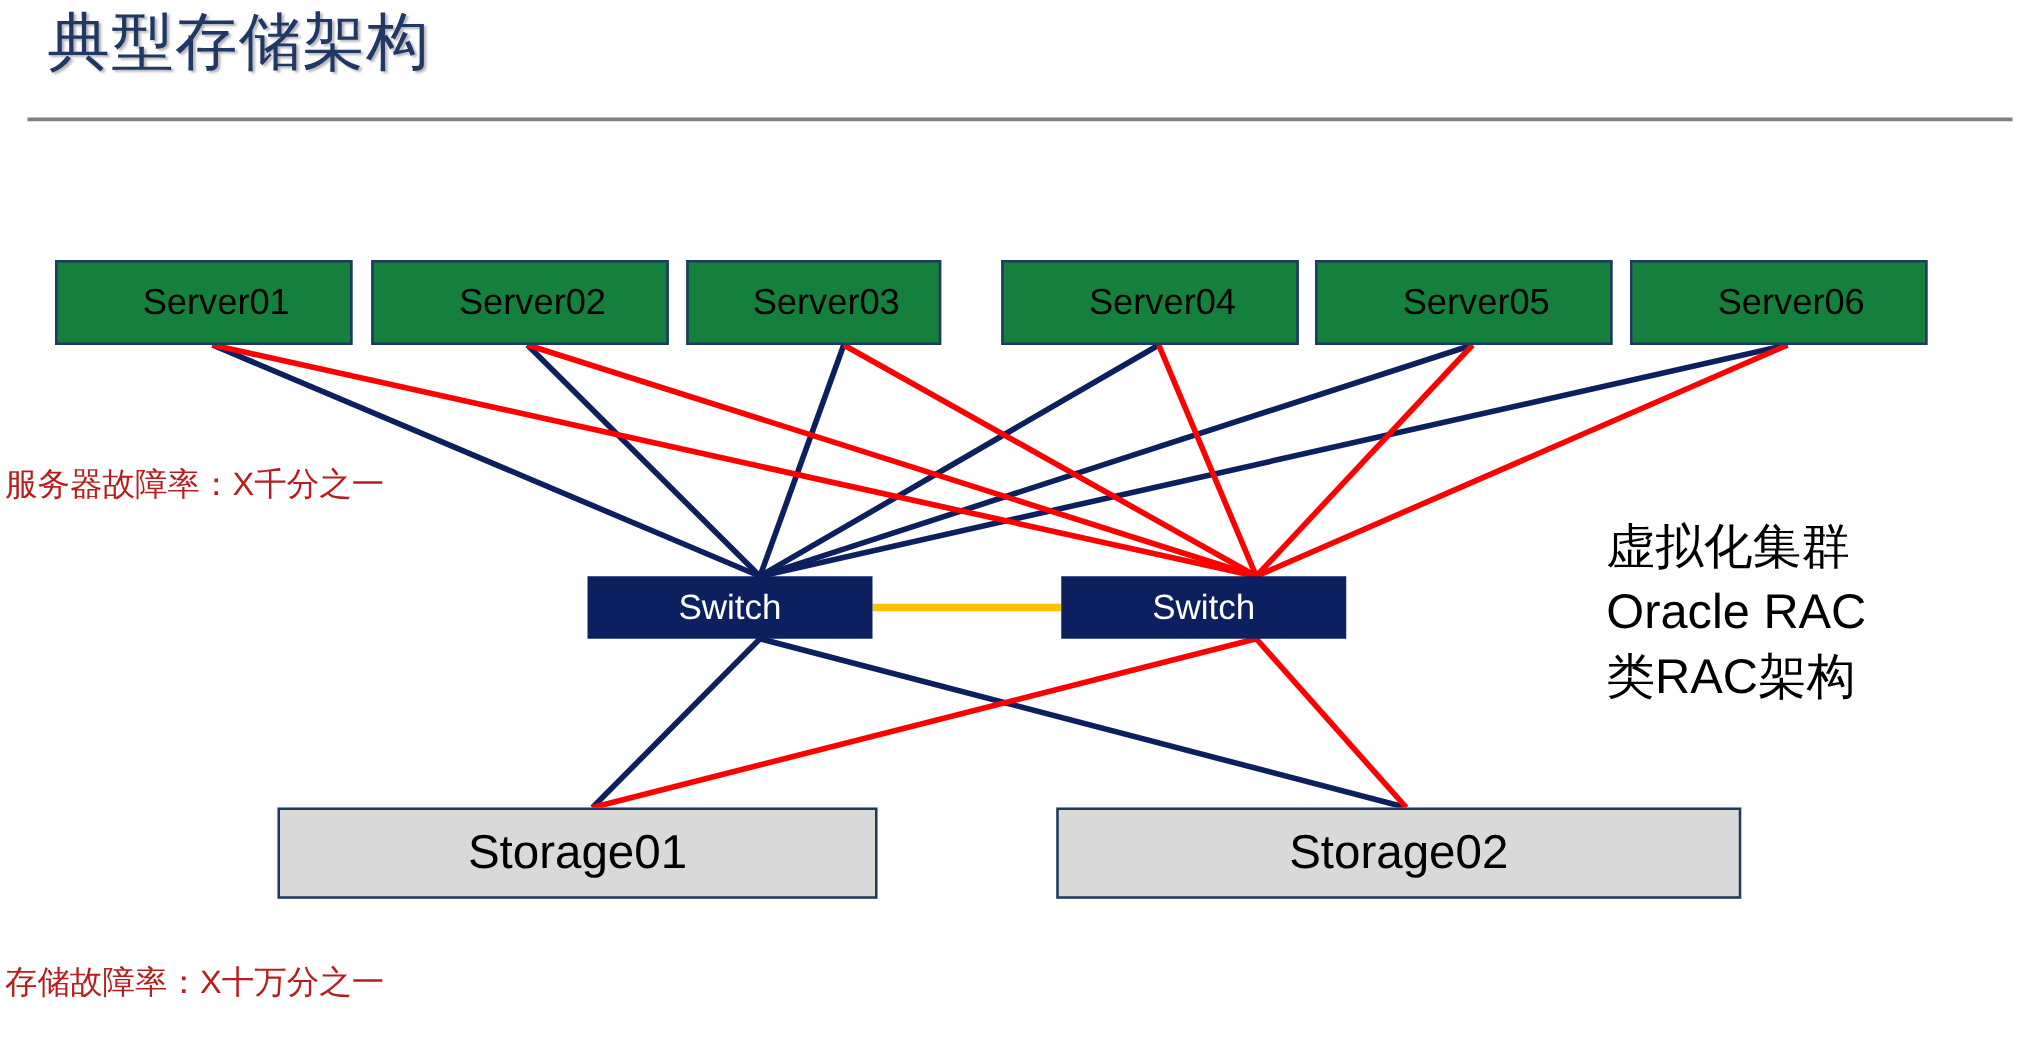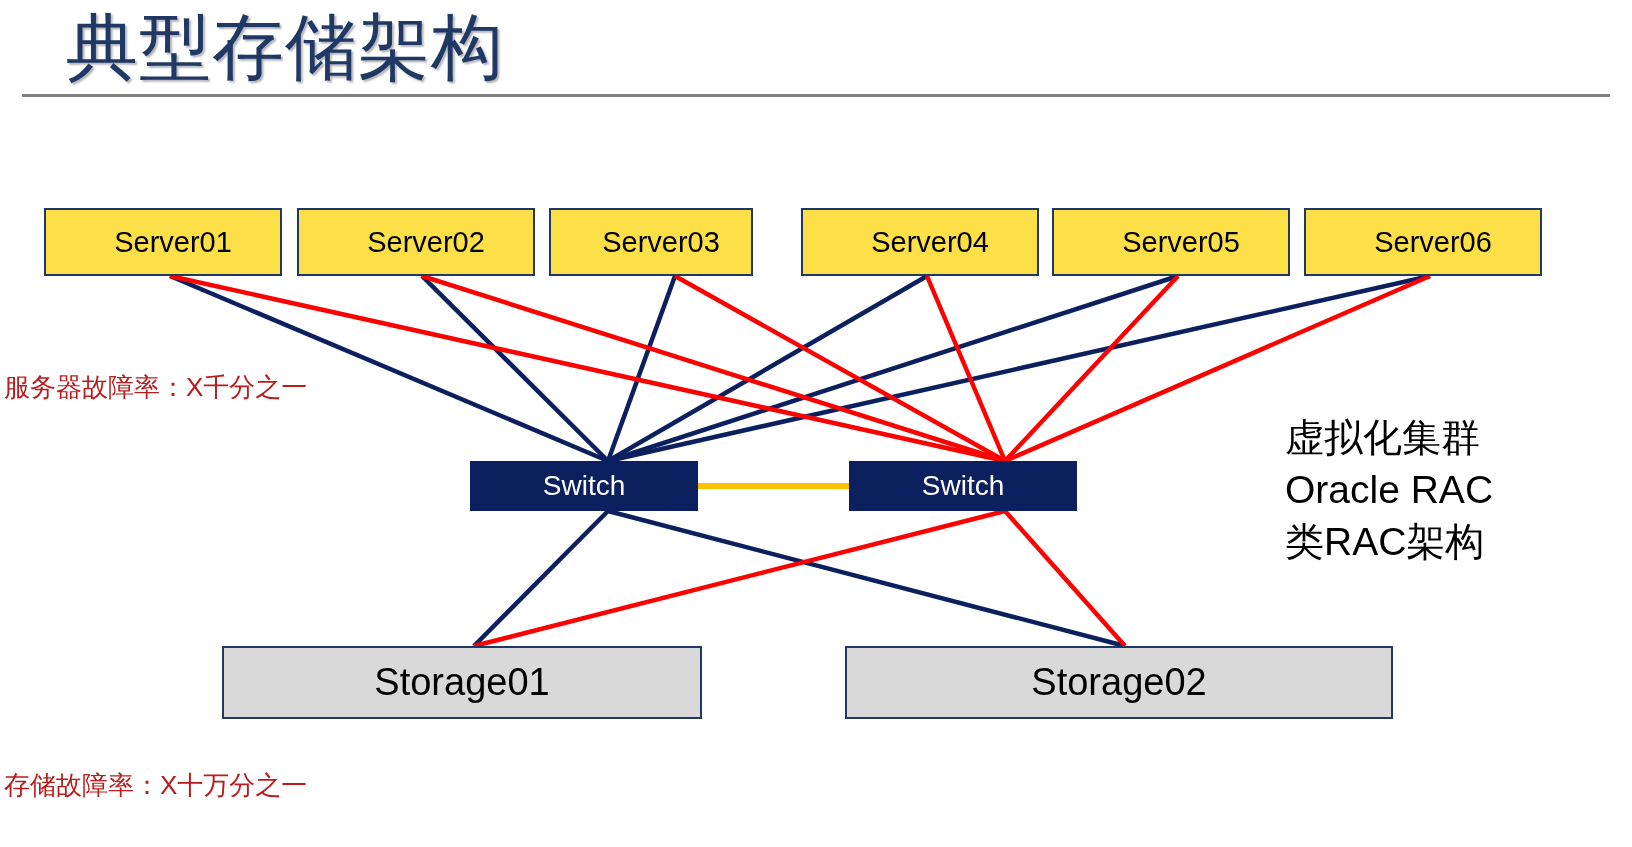--- a/index.html
+++ b/index.html
@@ -13,28 +13,27 @@
     position: relative;
     overflow: hidden;
     font-family: "Liberation Sans", "DejaVu Sans", sans-serif;
   }
 
   
   #slide-title {
     position: absolute;
     left: 38px;
     top: 2px;
-    font-size: 72px;
+    font-size: 50px;
     line-height: 1.25;
     font-weight: 400;
     color: #1F3864;
     letter-spacing: 1px;
     text-shadow: 2px 2px 2px rgba(120,120,130,0.55);
     white-space: nowrap;
-    margin-left: 28px;
   }
   #title-rule {
     position: absolute;
     left: 22px;
     top: 94px;
     width: 1588px;
     height: 3px;
     background: #808080;
   }
 
@@ -51,21 +50,21 @@
   
   .node {
     position: absolute;
     box-sizing: border-box;
     display: flex;
     align-items: center;
     justify-content: center;
     white-space: nowrap;
   }
   .server-box {
-    background: #fde047;
+    background: #15803d;
     border: 2px solid #1F3864;
     color: #000000;
     font-size: 29px;
     height: 68px;
     padding-left: 20px;
   }
   .storage-box {
     background: #D9D9D9;
     border: 2px solid #1F3864;
     color: #000000;

